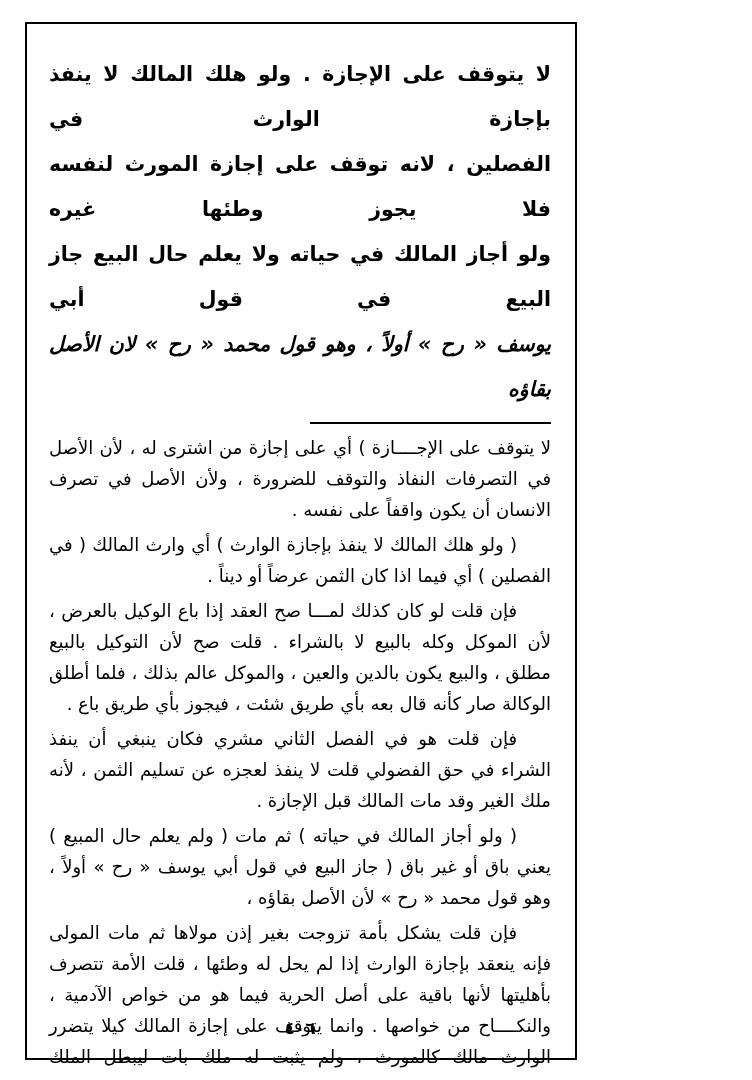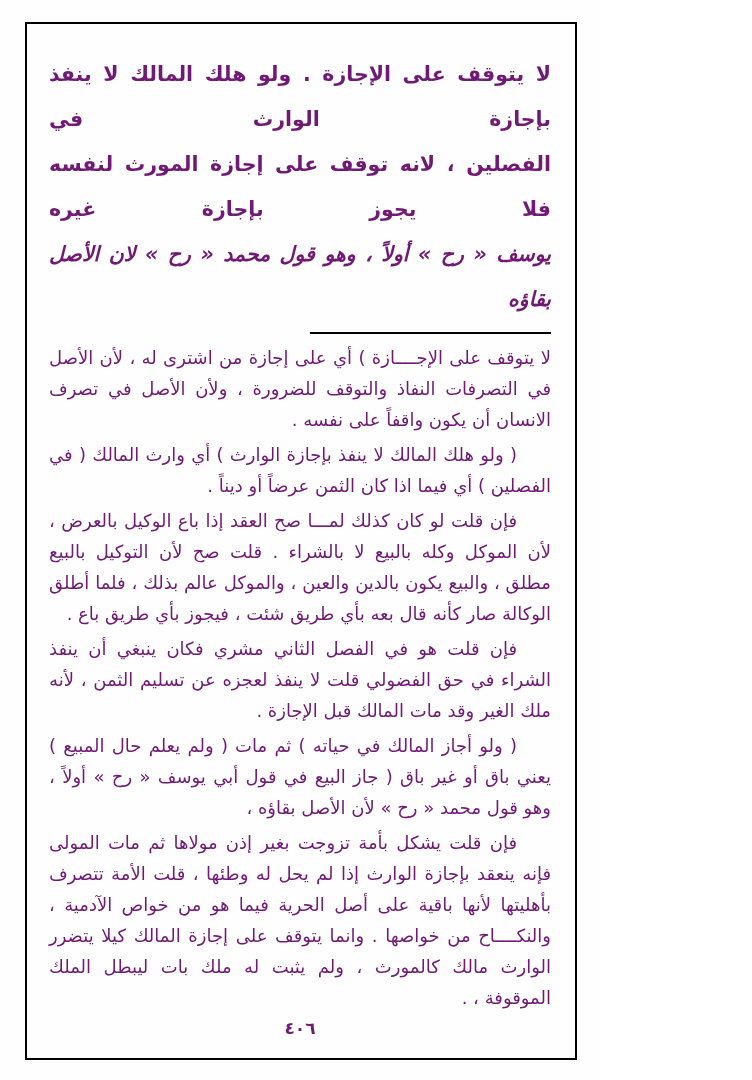--- a/index.html
+++ b/index.html
@@ -7,21 +7,21 @@
     padding: 0;
     background: #ffffff;
   }
   .page {
     position: relative;
     width: 600px;
     height: 1080px;
     background: #fefefe;
     overflow: hidden;
     font-family: "DejaVu Sans", sans-serif;
-    color: #701a75;
+    color: #000000;
   }
   .border-frame {
     position: absolute;
     top: 22px;
     left: 25px;
     right: 23px;
     bottom: 20px;
     border: 2px solid #000;
   }
   .content {
@@ -81,21 +81,22 @@
 </head>
 <body>
 
 <div class="page">
   <div class="border-frame"></div>
 
   <div class="content">
 
     <div class="main-text">
       <div class="line">لا يتوقف على الإجازة . ولو هلك المالك لا ينفذ بإجازة الوارث في</div>
-      <div class="line">الفصلين ، لانه توقف على إجازة المورث لنفسه فلا يجوز بإجازة غيره</div>
+      <div class="line">الفصلين ، لانه توقف على إجازة المورث لنفسه فلا يجوز وطئها غيره</div>
+      <div class="line">ولو أجاز المالك في حياته ولا يعلم حال البيع جاز البيع في قول أبي</div>
       <div class="line last">يوسف « رح » أولاً ، وهو قول محمد « رح » لان الأصل بقاؤه</div>
     </div>
 
     <div class="divider"></div>
 
     <div class="commentary">
       <p class="first">لا يتوقف على الإجــــازة ) أي على إجازة من اشترى له ، لأن الأصل في التصرفات النفاذ والتوقف للضرورة ، ولأن الأصل في تصرف الانسان أن يكون واقفاً على نفسه .</p>
       <p>( ولو هلك المالك لا ينفذ بإجازة الوارث ) أي وارث المالك ( في الفصلين ) أي فيما اذا كان الثمن عرضاً أو ديناً .</p>
       <p>فإن قلت لو كان كذلك لمـــا صح العقد إذا باع الوكيل بالعرض ، لأن الموكل وكله بالبيع لا بالشراء . قلت صح لأن التوكيل بالبيع مطلق ، والبيع يكون بالدين والعين ، والموكل عالم بذلك ، فلما أطلق الوكالة صار كأنه قال بعه بأي طريق شئت ، فيجوز بأي طريق باع .</p>
       <p>فإن قلت هو في الفصل الثاني مشري فكان ينبغي أن ينفذ الشراء في حق الفضولي قلت لا ينفذ لعجزه عن تسليم الثمن ، لأنه ملك الغير وقد مات المالك قبل الإجازة .</p>

